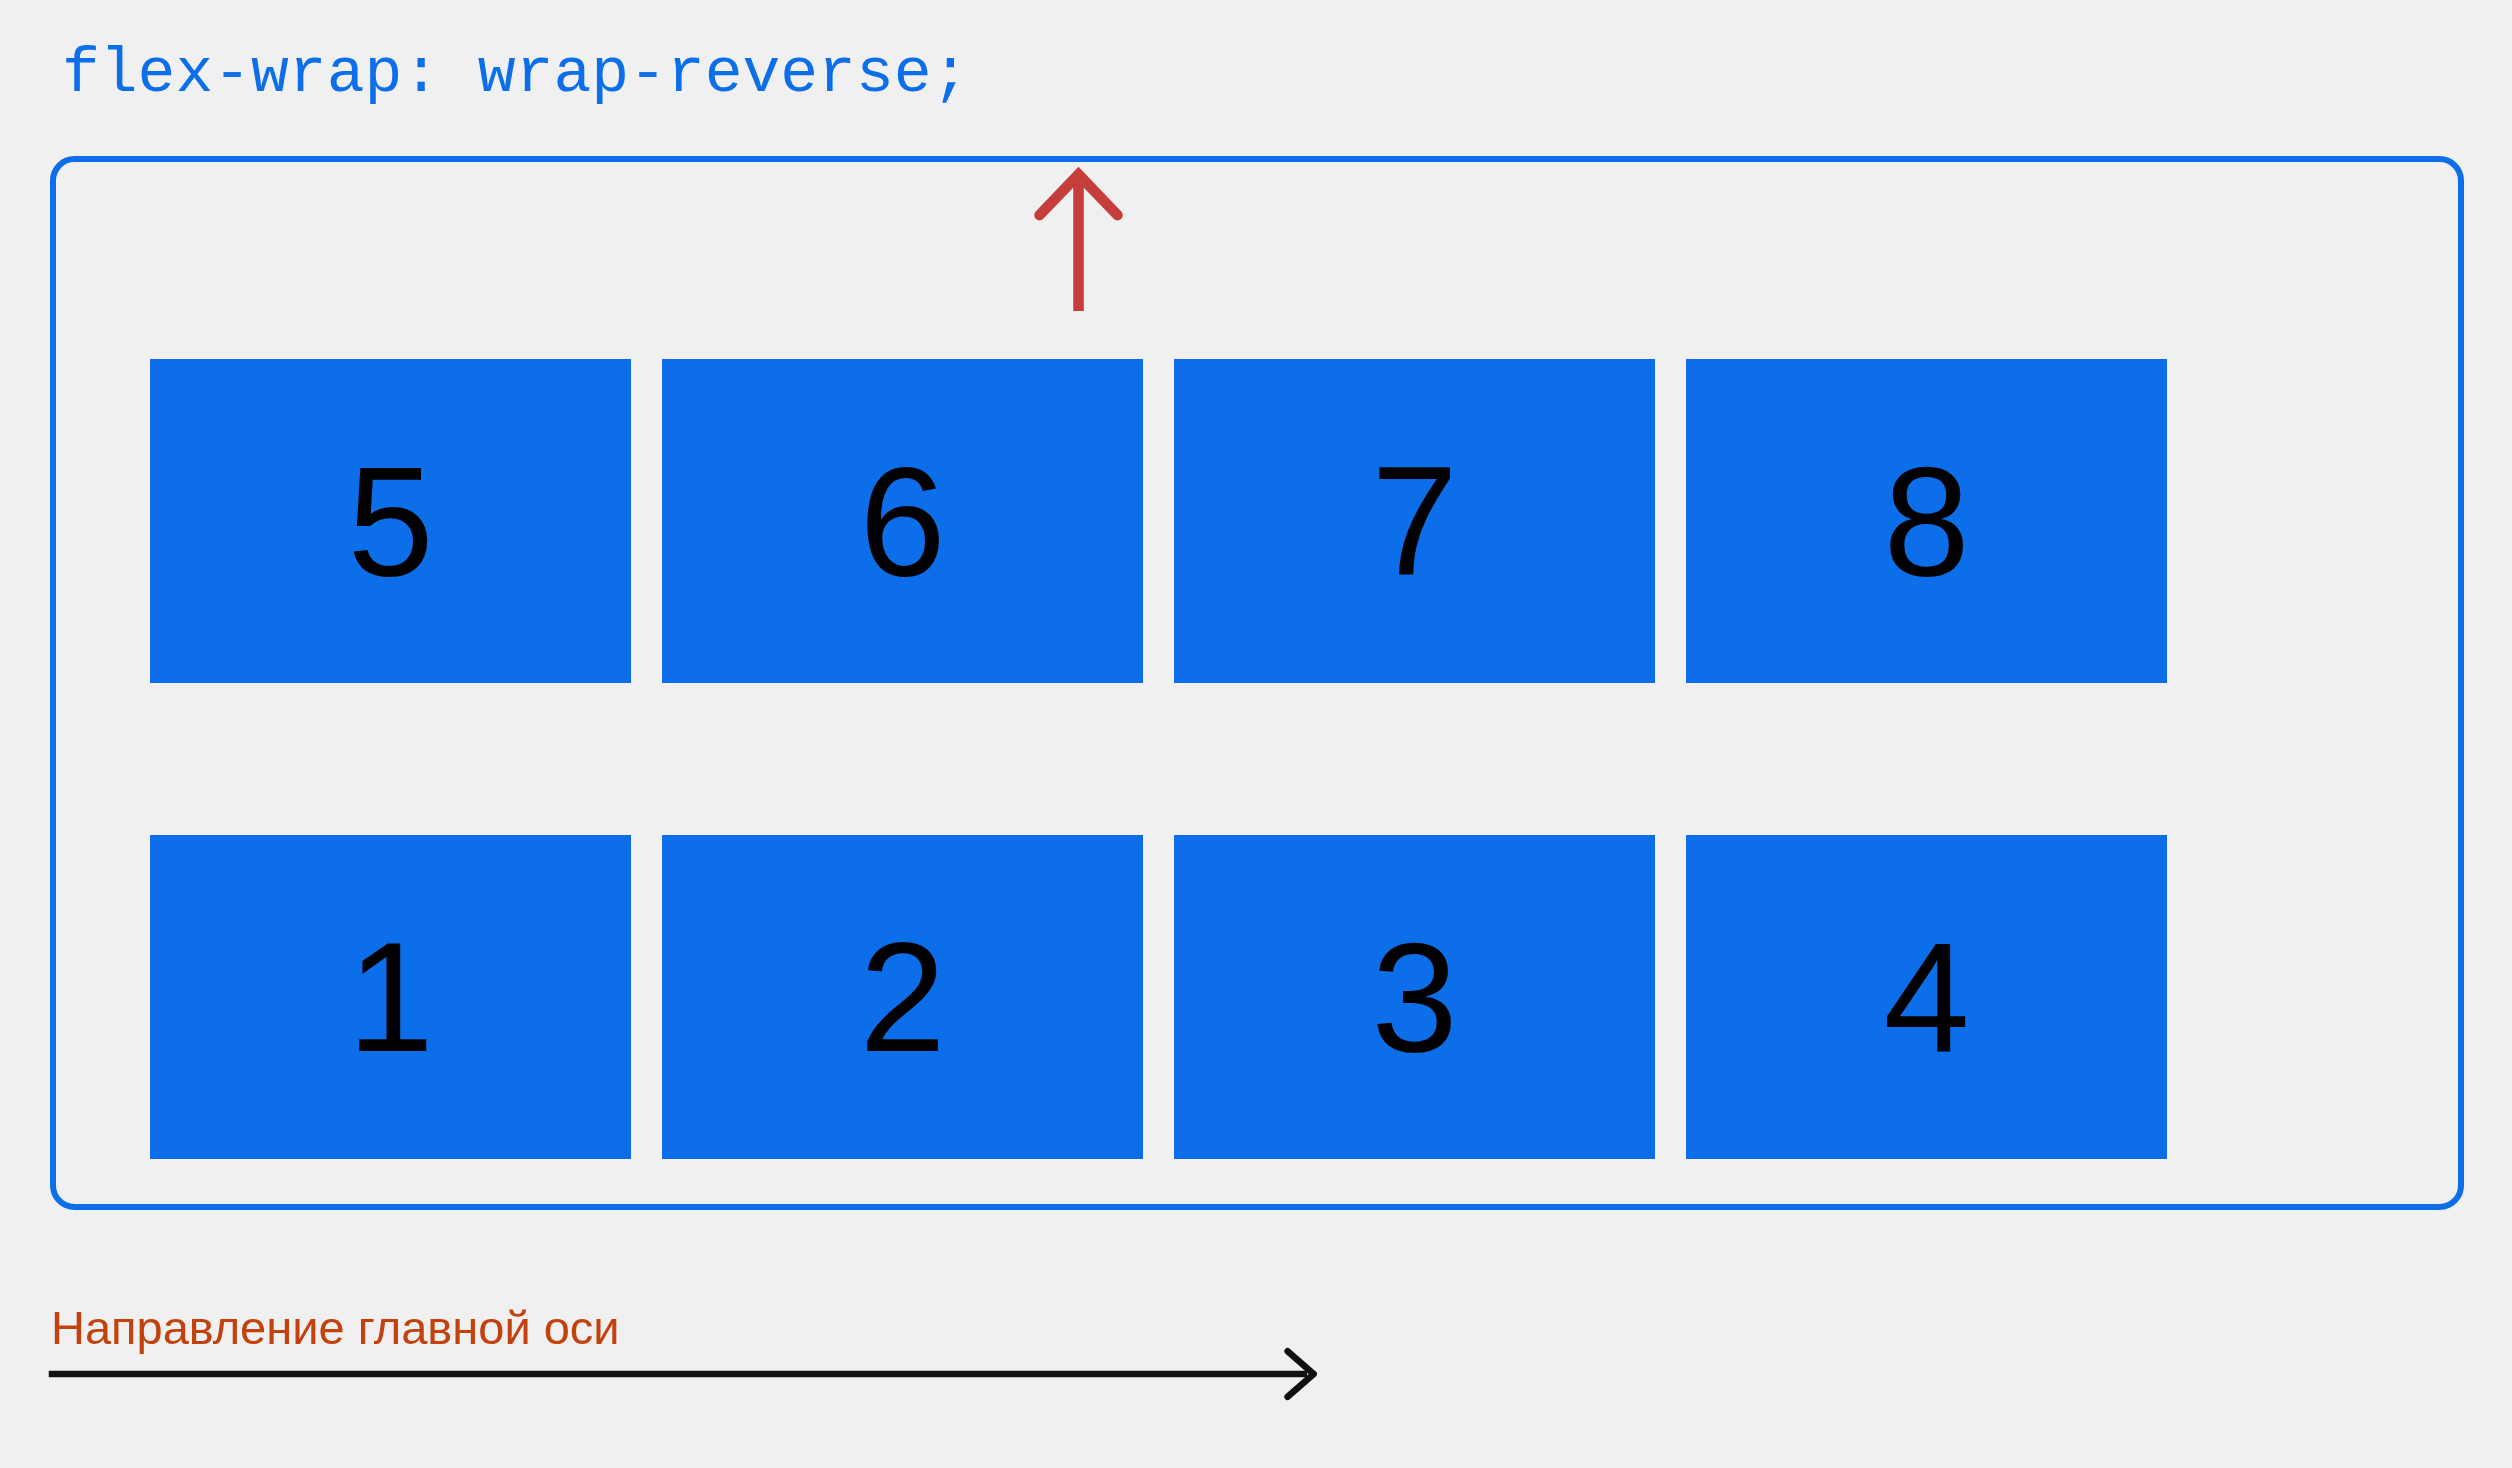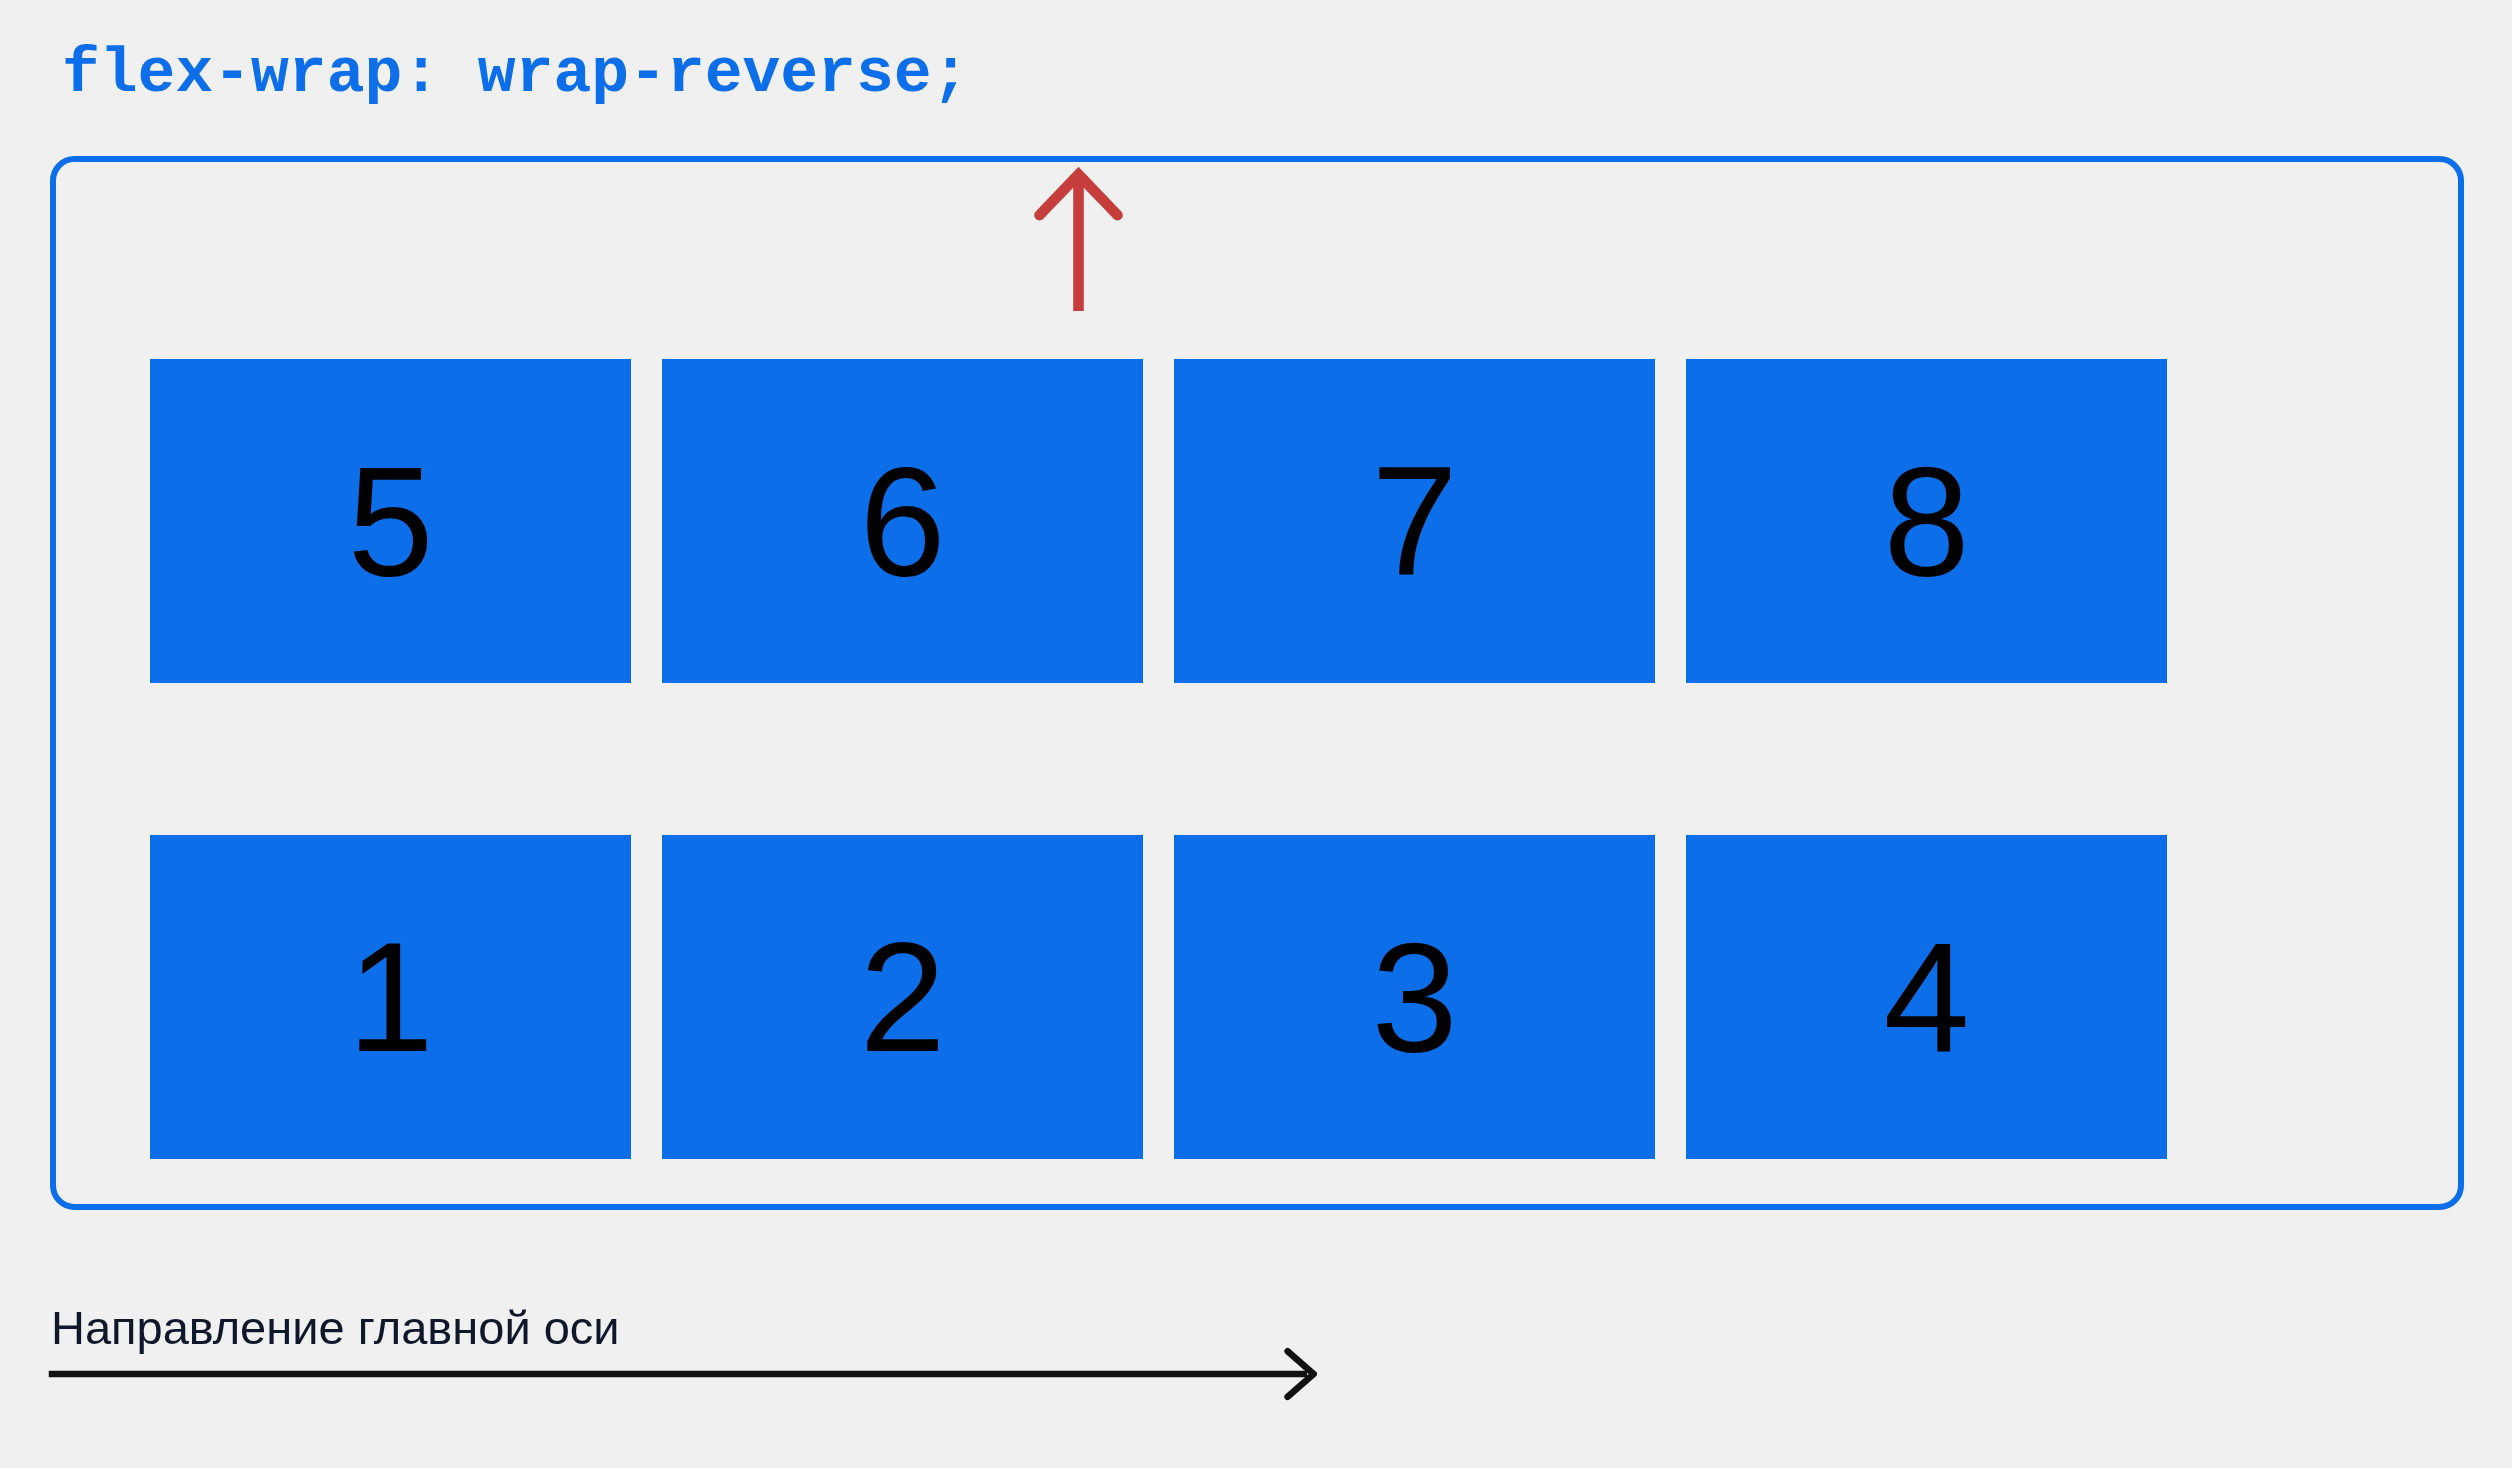--- a/index.html
+++ b/index.html
@@ -14,21 +14,21 @@
     overflow: hidden;
     font-family: "Liberation Sans", sans-serif;
   }
 
   
   .css-title {
     position: absolute;
     left: 62px;
     top: 39px;
     font-family: "Liberation Mono", monospace;
-    font-weight: bold;
+    font-weight: normal;
     font-size: 63px;
     line-height: 1.15;
     color: #0d6ee9;
     white-space: pre;
   }
 
   
   .flex-container {
     position: absolute;
     left: 50px;
@@ -69,21 +69,21 @@
     height: 147px;
   }
 
   
   .main-axis-label {
     position: absolute;
     left: 51px;
     top: 1299px;
     font-size: 47px;
     line-height: 1.25;
-    color: #0f172a;
+    color: #c2410c;
   }
   .main-axis-arrow {
     position: absolute;
     left: 44px;
     top: 1339px;
     width: 1285px;
     height: 70px;
   }
 </style>
 </head>

